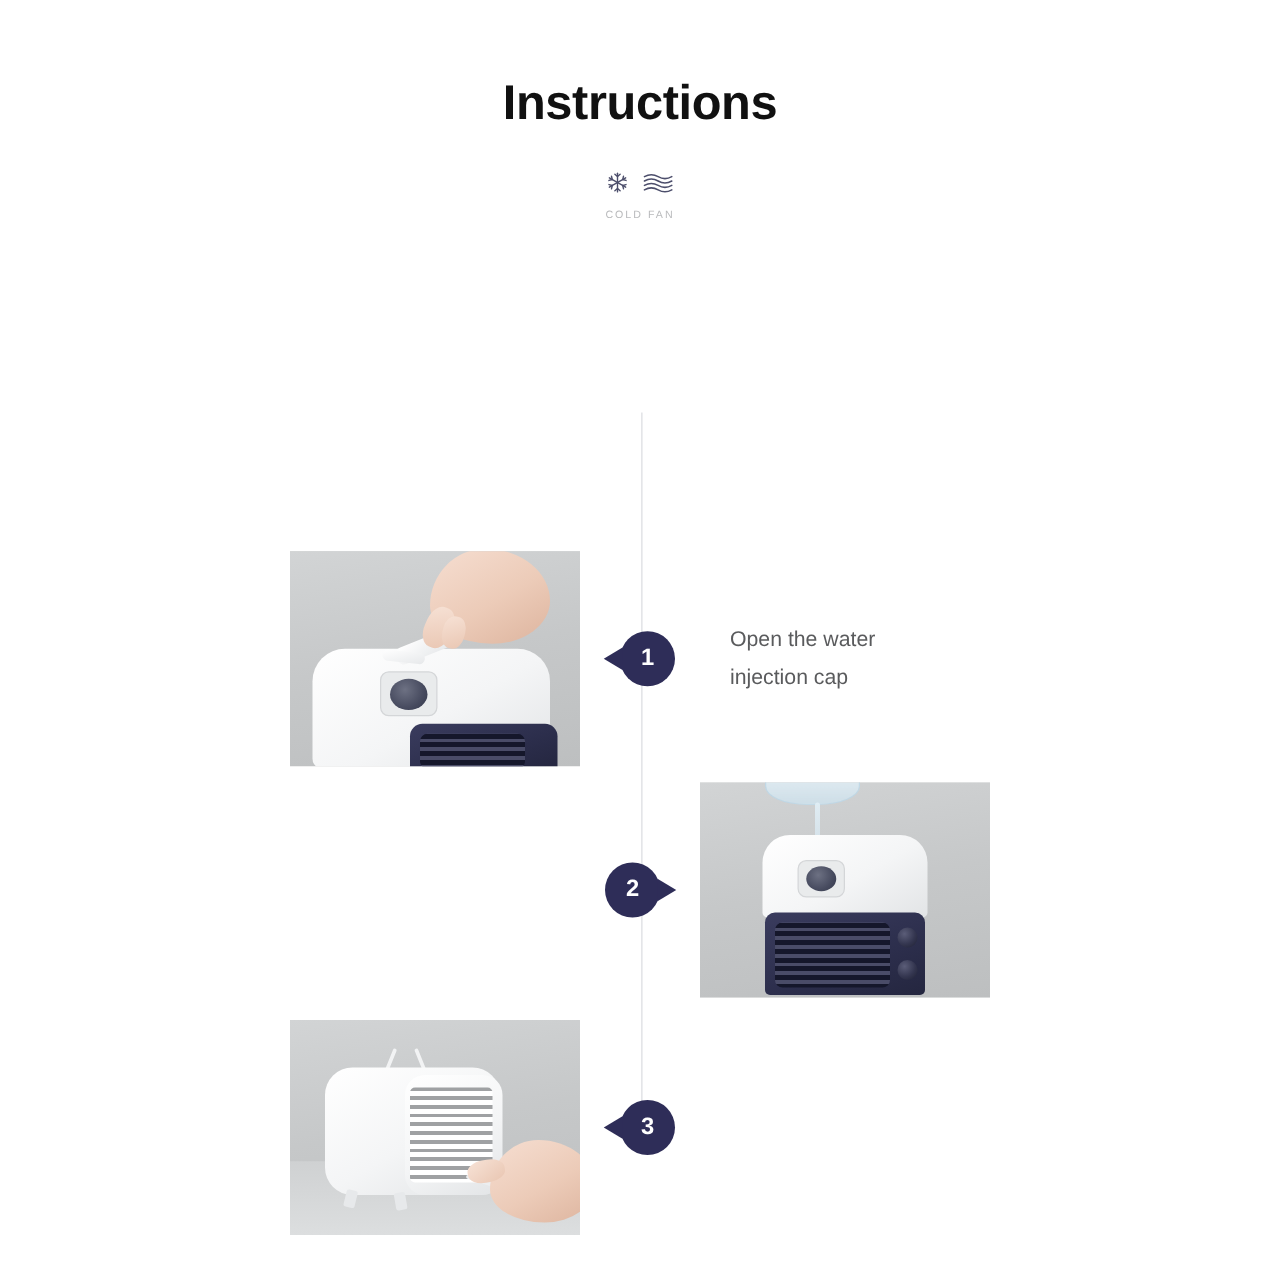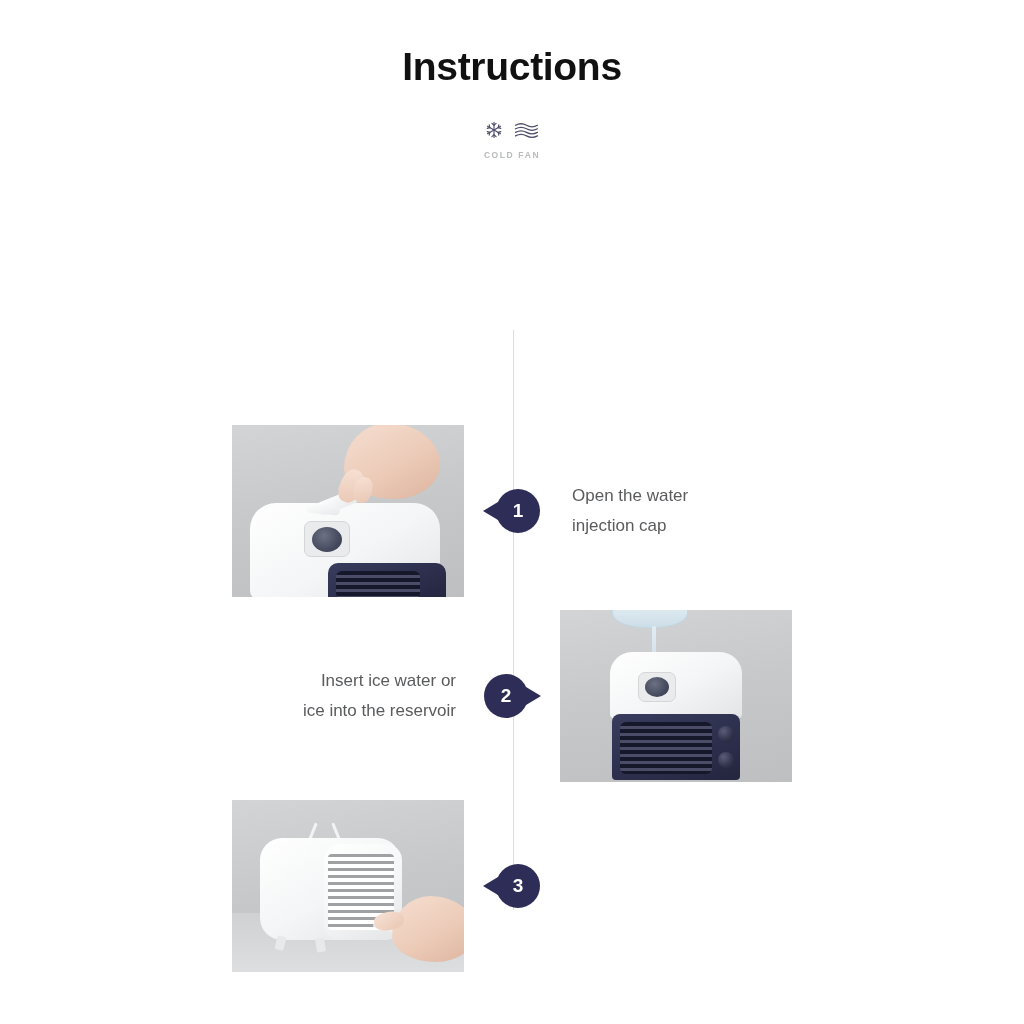--- a/index.html
+++ b/index.html
@@ -6,21 +6,21 @@
   html, body { width:1024px; height:1024px; }
   body {
     background:#ffffff;
     font-family:"Liberation Sans", sans-serif;
     color:#58595b;
     overflow:hidden;
     position:relative;
   }
 
   
-  .header { padding-top:46px; text-align:center; }
+  .header { padding-top:62px; text-align:center; }
   .title {
     font-size:39px;
     font-weight:bold;
     color:#111111;
     letter-spacing:-0.3px;
     line-height:1.1;
   }
   .subtitle {
     margin-top:13px;
     font-size:17.5px;
@@ -34,21 +34,21 @@
   .brandmark-icons {
     display:flex; justify-content:center; align-items:center; gap:11px;
     height:22px;
   }
   .icon-snowflake, .icon-waves { display:block; }
   .brandmark-label {
     margin-top:9px;
     font-size:8.5px;
     letter-spacing:1.6px;
     color:#b9babc;
-    font-weight:700;
+    font-weight:400;
   }
 
   
   .spine {
     position:absolute;
     left:512.5px;
     top:330px;
     width:1.4px;
     height:580px;
     background:#dcdde1;
@@ -110,21 +110,21 @@
     border-right:15px solid #2e2d58;
   }
   .badge.tail-right .badge-tail {
     right:-13px; transform:translateY(-50%);
     border-left:15px solid #2e2d58;
   }
 
   
   .step-1 { left:232px;  top:265px; }
   .step-1 .badge { margin-left:32px; }
-  .step-1 .step-text { margin-left:32px; }
+  .step-1 .step-text { margin-left:44px; }
 
   .step-2 { left:0px; top:450px; width:792px; justify-content:flex-end; }
   .step-2 .step-text { text-align:right; margin-right:28px; }
   .step-2 .badge { margin-right:32px; }
 
   .step-3 { left:232px; top:640px; }
   .step-3 .badge { margin-left:32px; }
   .step-3 .step-text { margin-left:28px; }
 
   
@@ -282,22 +282,20 @@
       <div class="badge-tail"></div>
       <div class="badge-circle">
         <span class="badge-num">1</span>
       </div>
     </div>
     <div class="step-text">Open the water
 injection cap</div>
   </div>
 
   <div class="step step-2">
-    <div class="step-text">Insert ice water or
-ice into the reservoir</div>
     <div class="badge tail-right">
       <div class="badge-tail"></div>
       <div class="badge-circle">
         <span class="badge-num">2</span>
       </div>
     </div>
     <div class="photo">
       <div class="ph-bg"></div>
       <div class="glass" style="left:52px; top:-16px; width:76px; height:34px;"></div>
       <div class="water-stream" style="left:92px; top:16px; height:62px;"></div>

